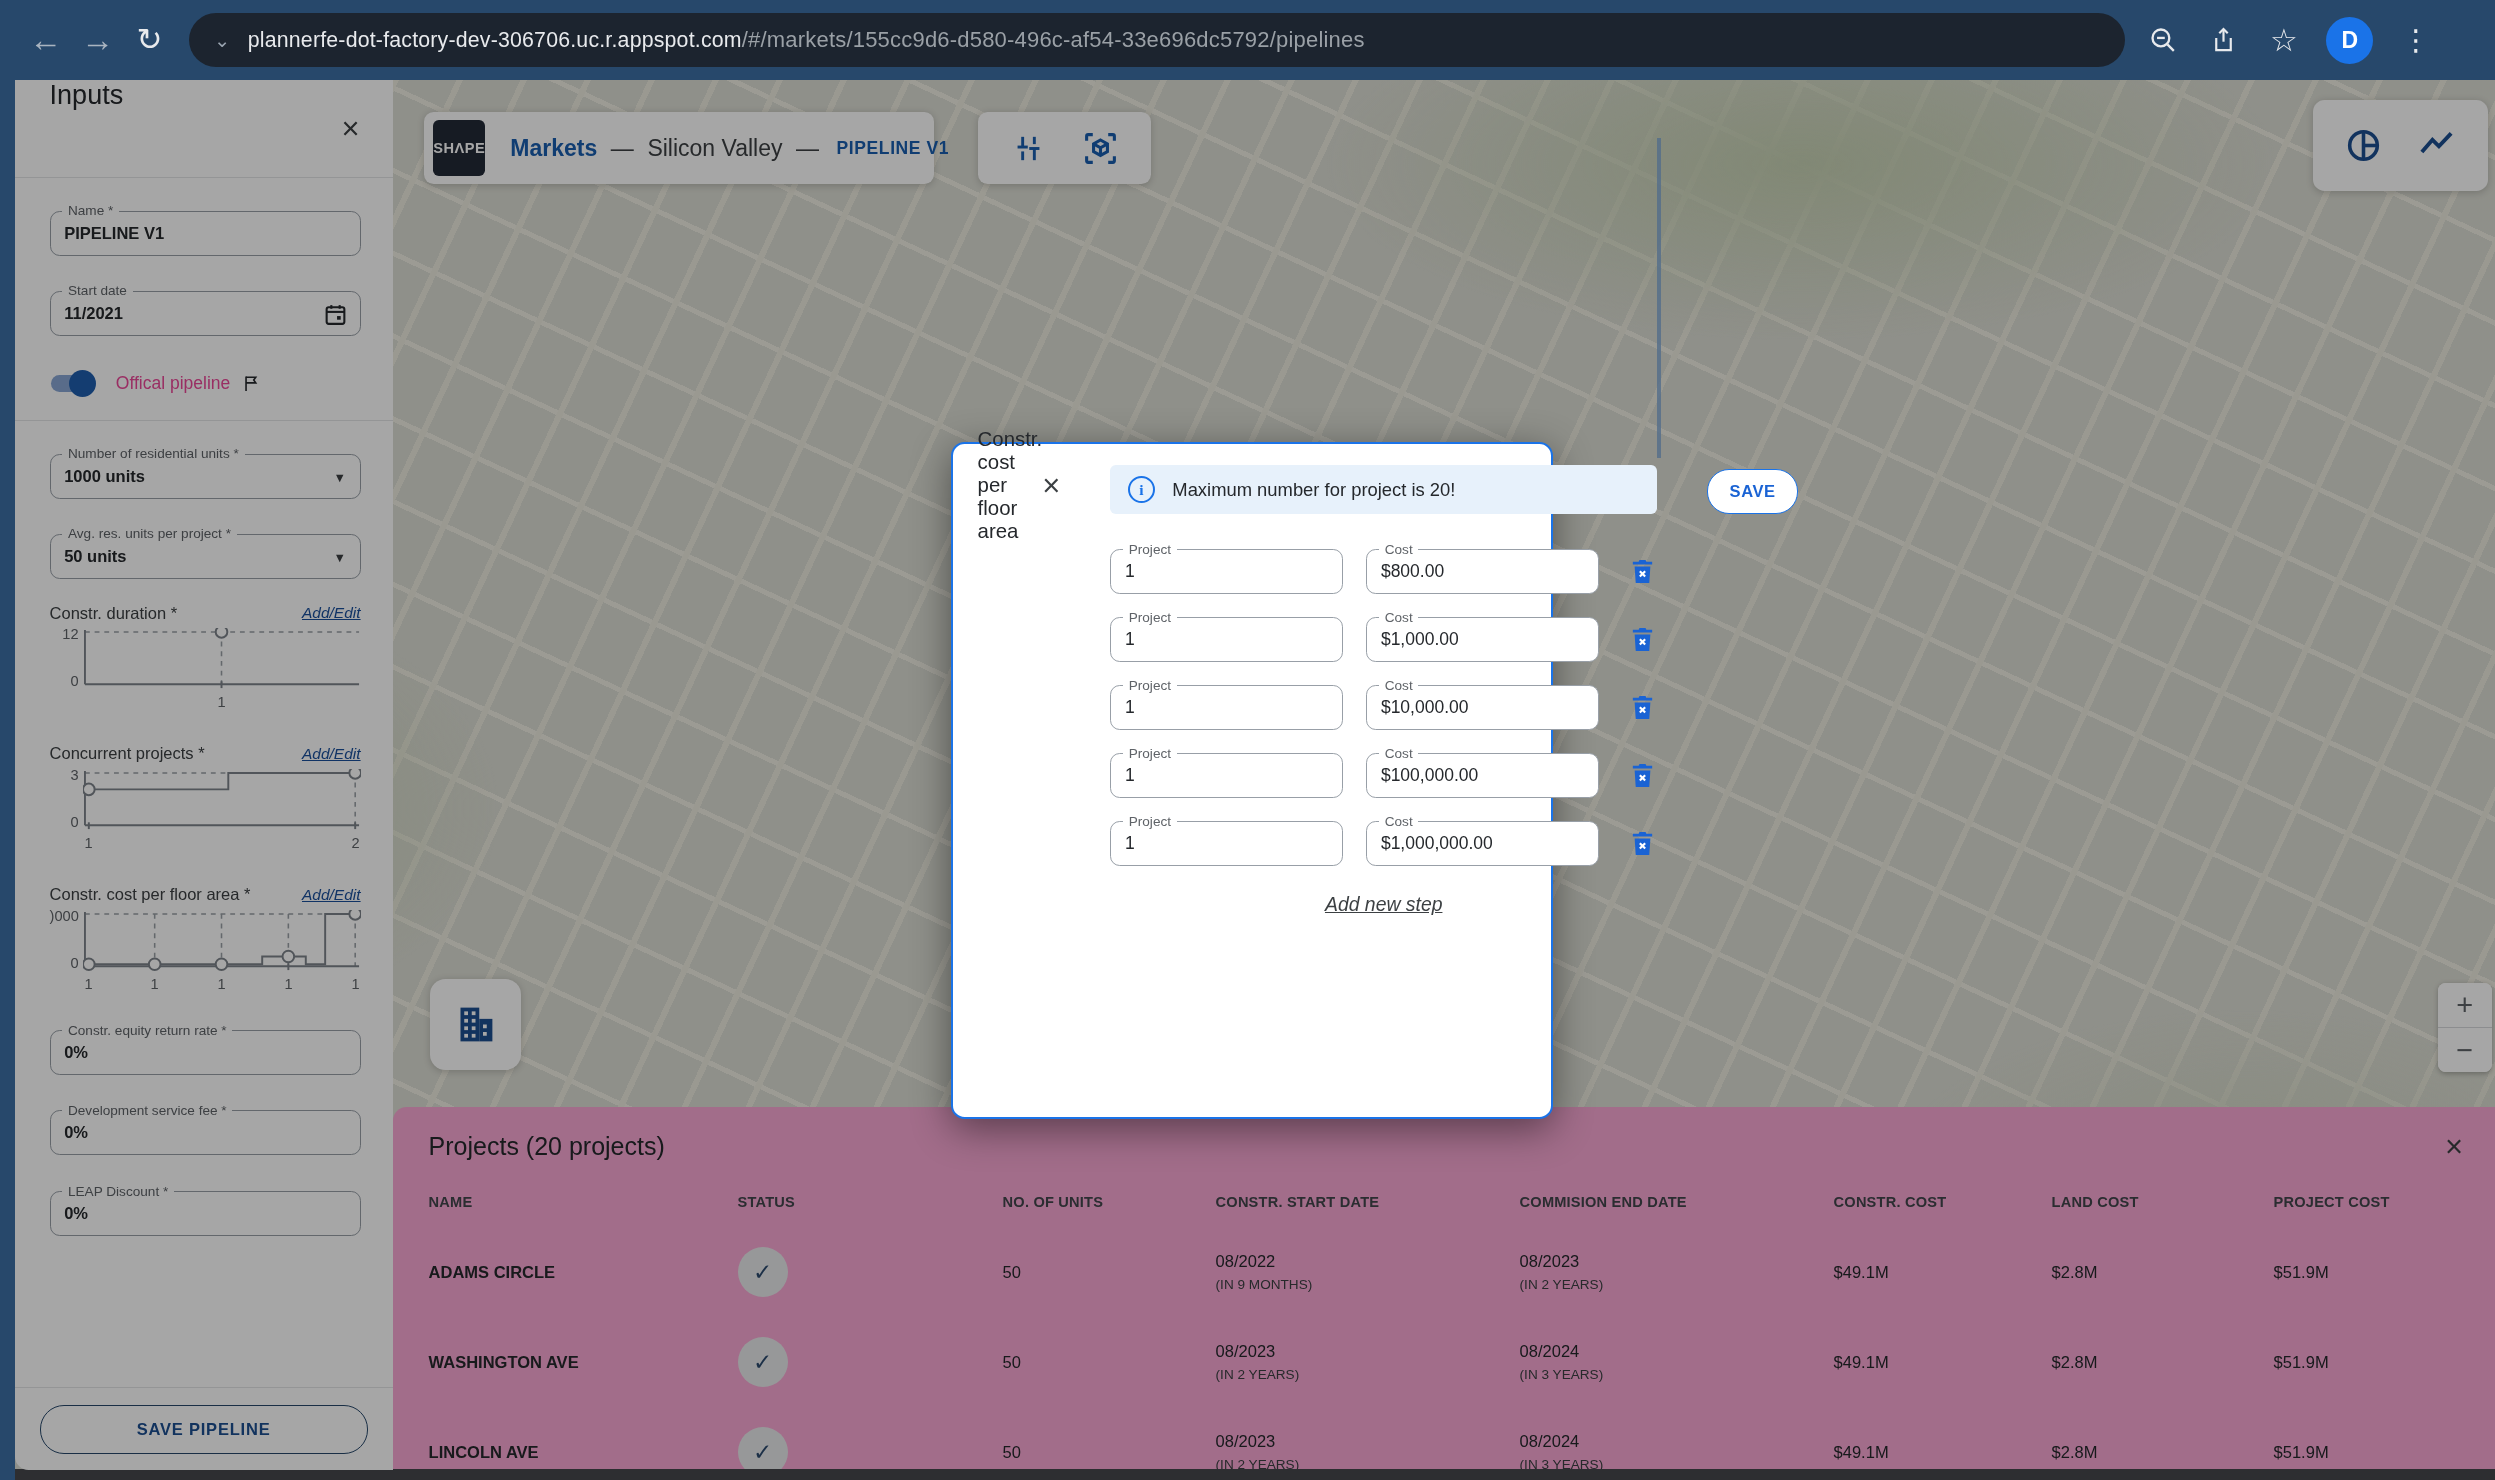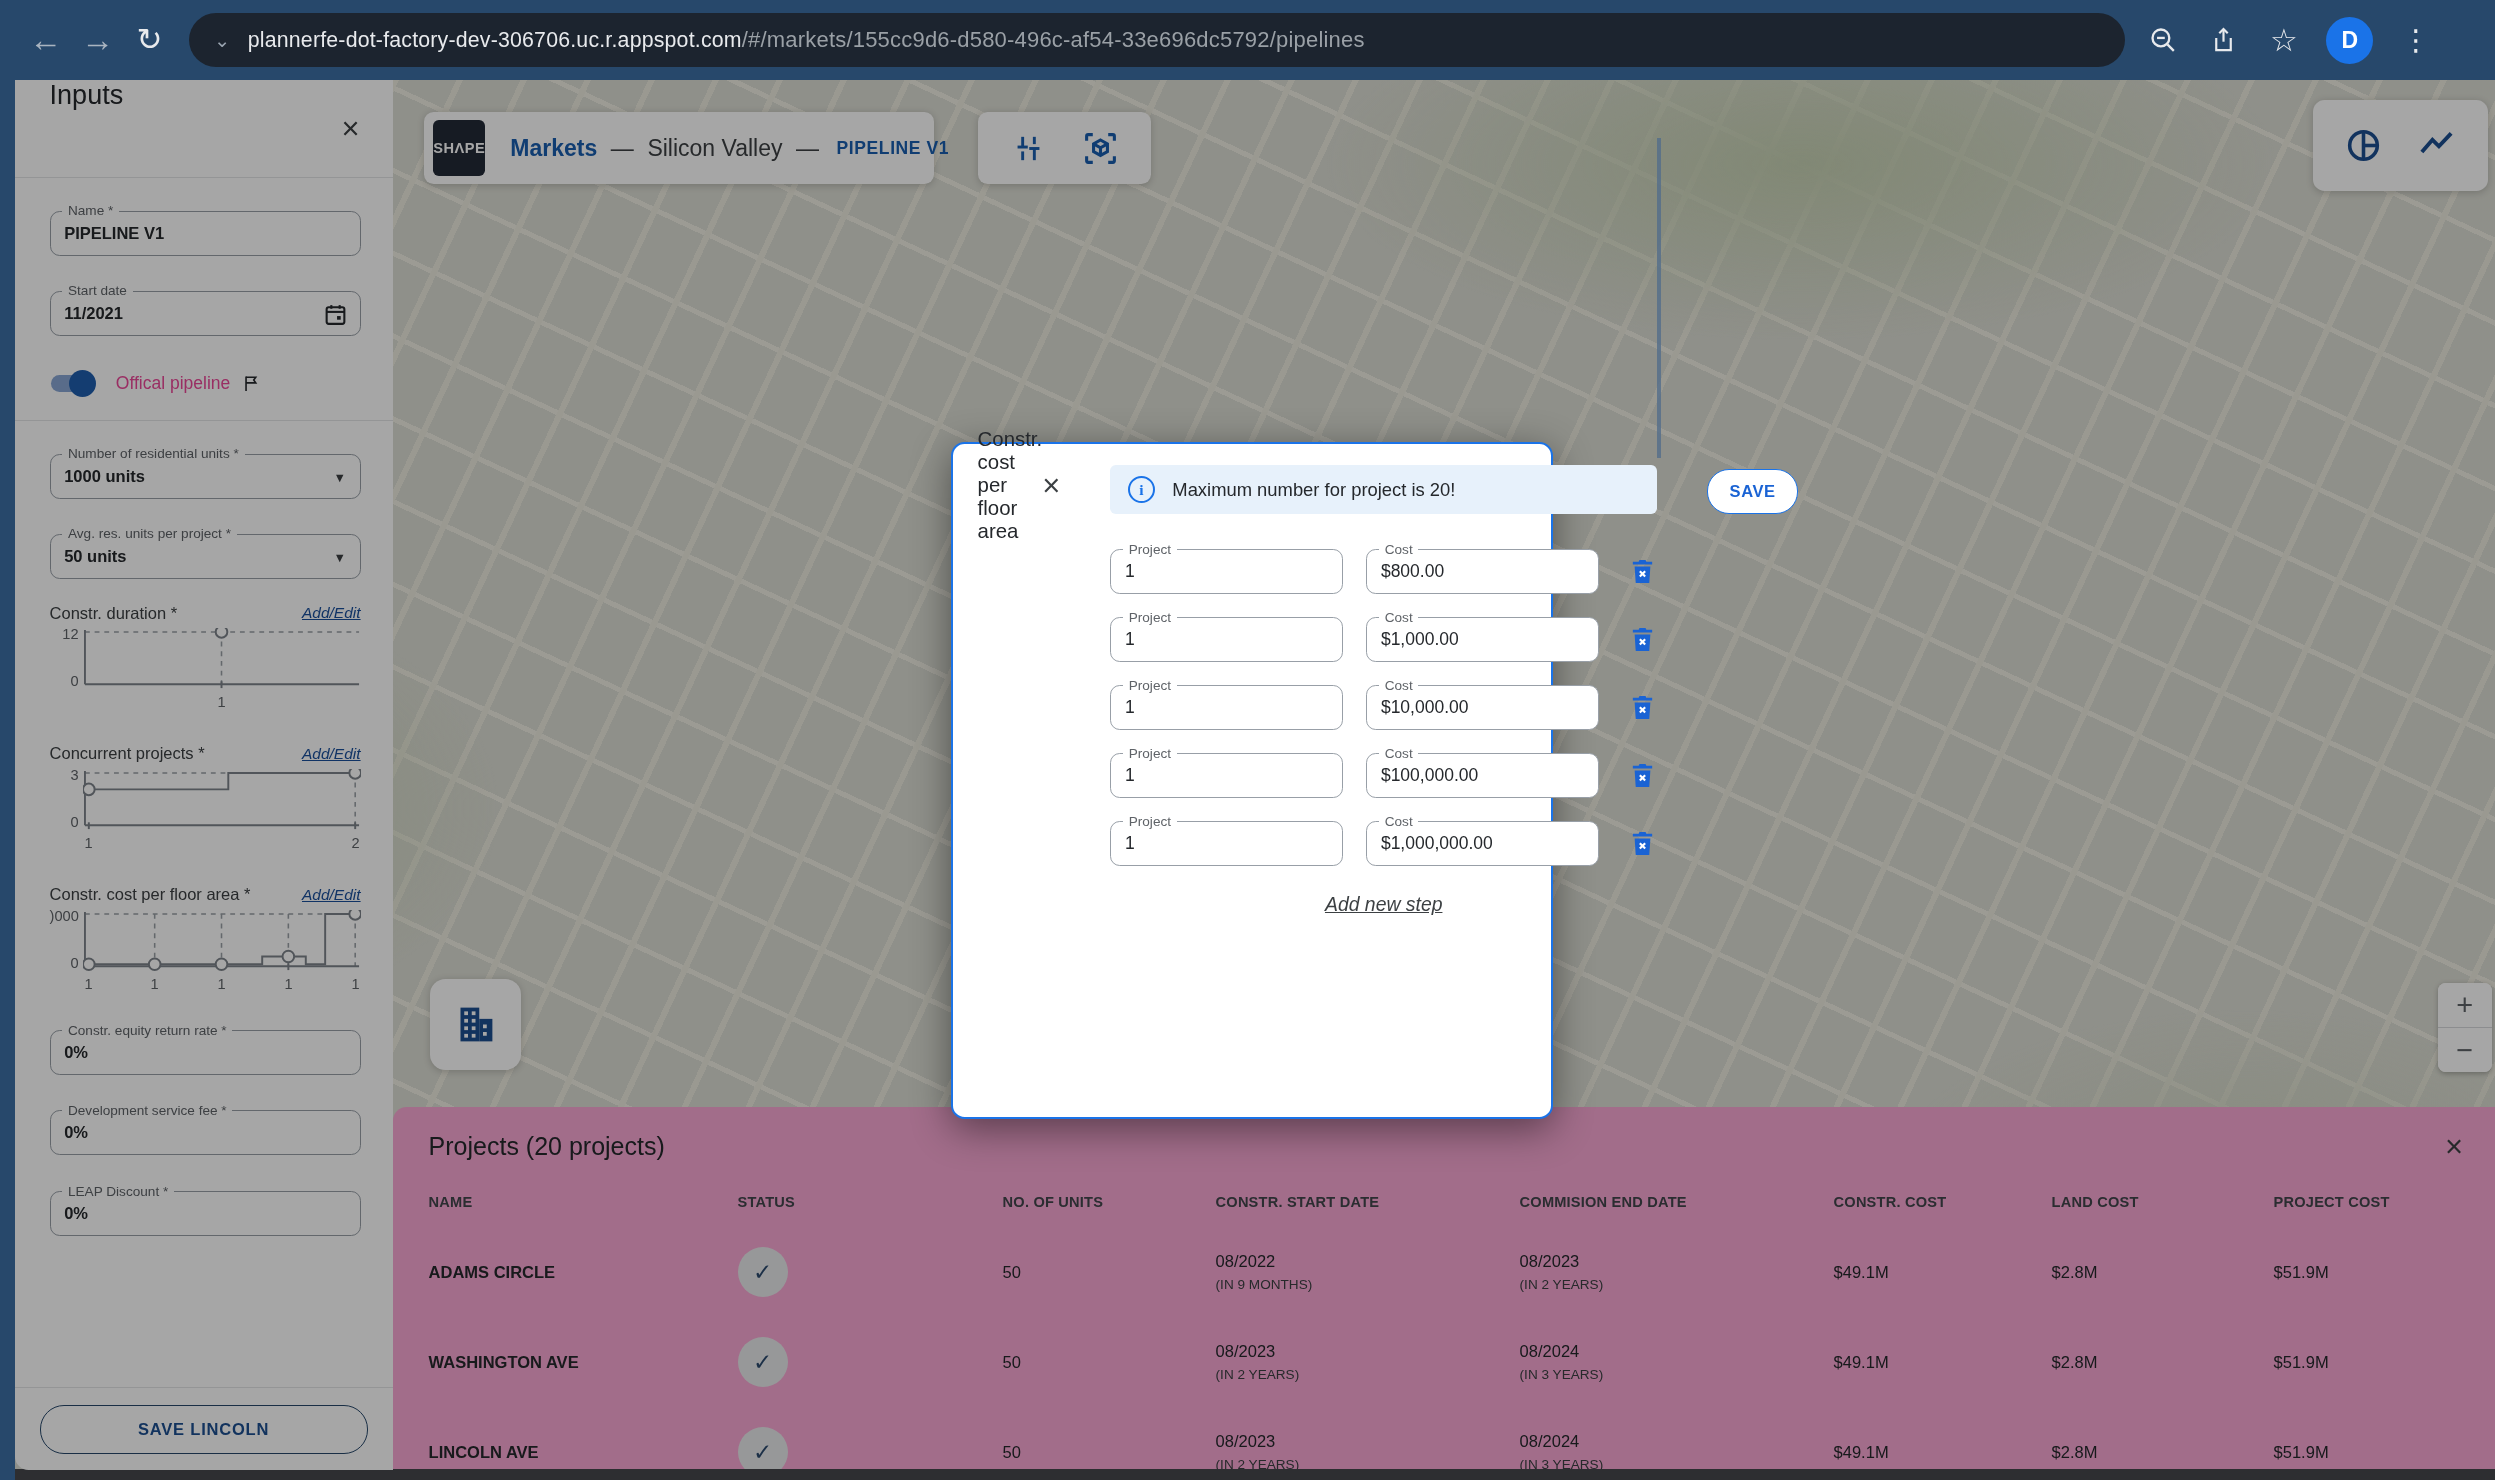--- a/index.html
+++ b/index.html
@@ -486,21 +486,21 @@
           <input value="0%" style="">
         </div>
 
         <div class="field" style="margin-top:36px;">
           <span class="flabel">LEAP Discount *</span>
           <input value="0%" style="">
         </div>
 
       </div>
       <div class="sb-foot">
-        <button class="save-pipeline">SAVE LINCOLN</button>
+        <button class="save-pipeline">SAVE PIPELINE</button>
       </div>
     </aside>
 
     <div class="bottom-scrollbar"></div>
 
     <div class="scrim"></div>
 
     <div class="modal">
       <div class="modal-head">
         <span class="modal-title">Constr. cost per floor area</span>

